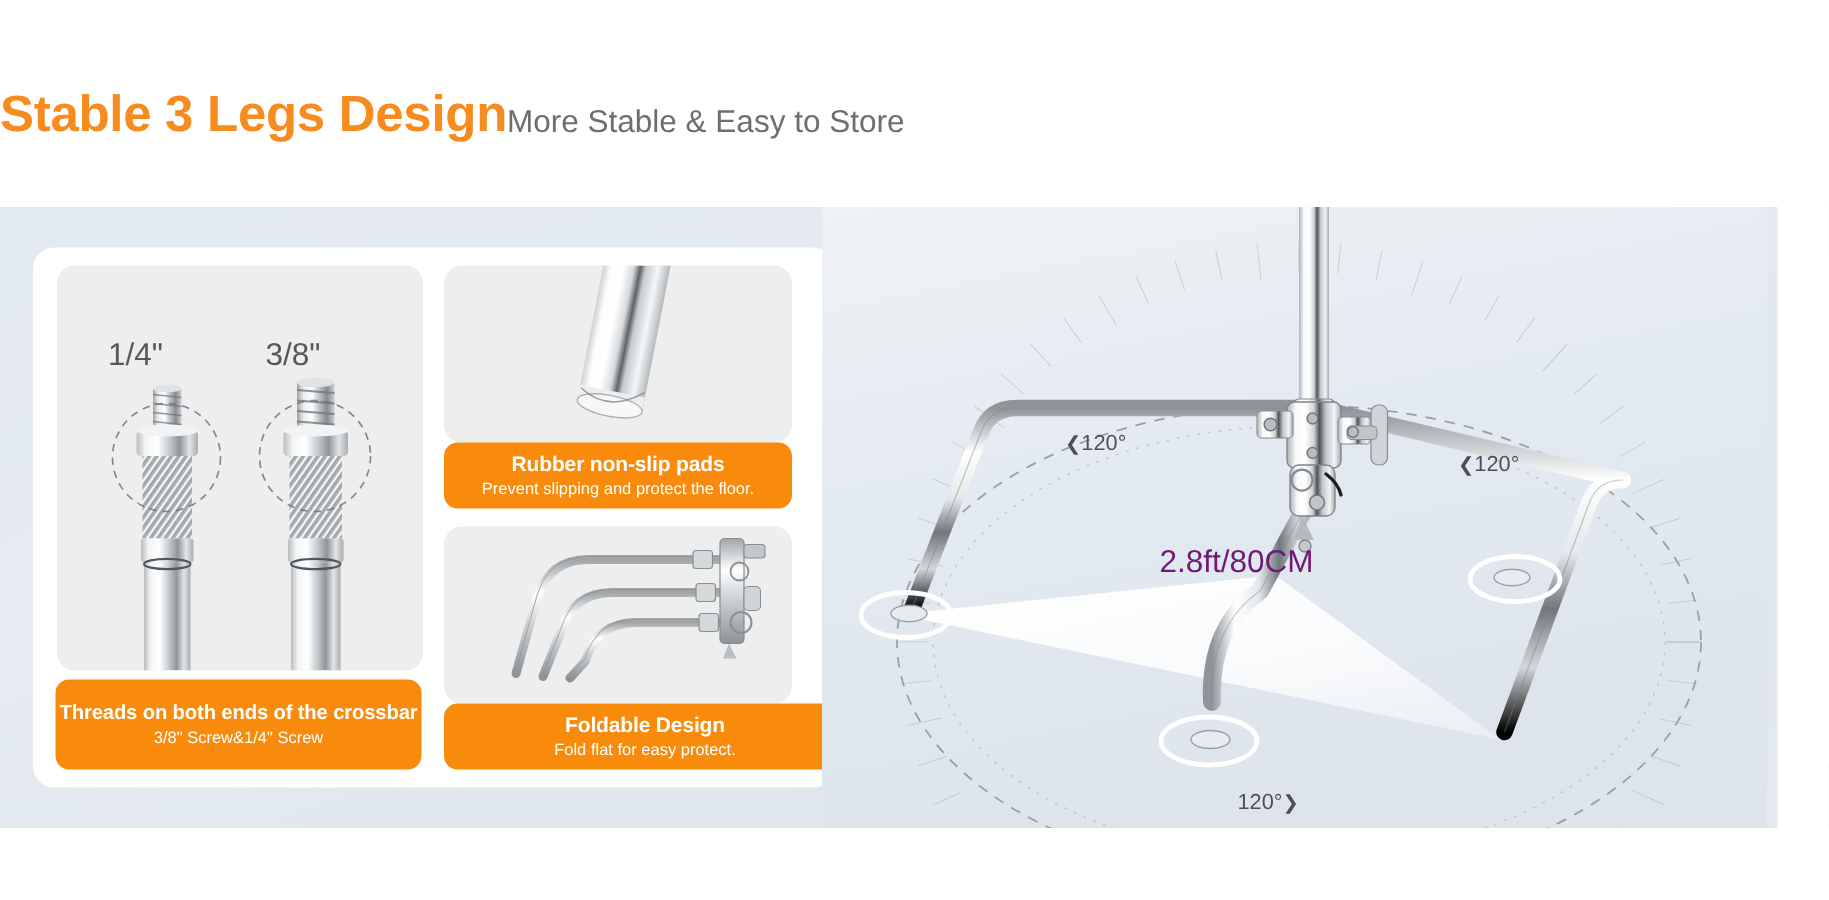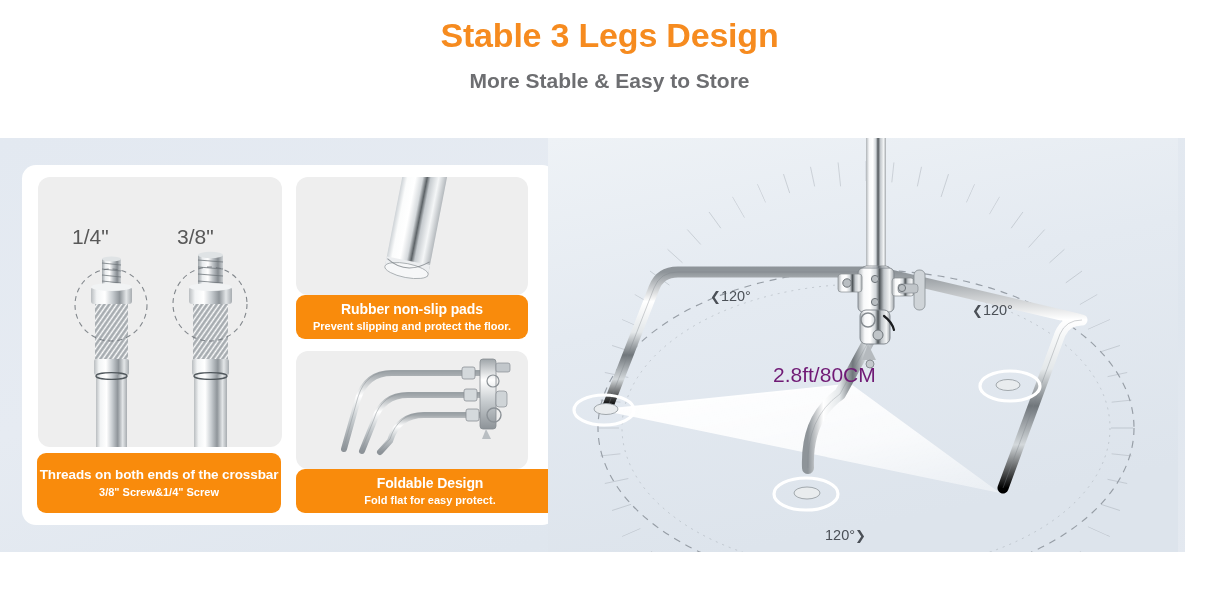--- a/index.html
+++ b/index.html
@@ -6,24 +6,24 @@
   html, body {
     width: 1219px; height: 600px;
     background: #ffffff;
     font-family: "Liberation Sans", "DejaVu Sans", sans-serif;
     overflow: hidden;
   }
   #page { position: relative; width: 1219px; height: 600px; background:#fff; }
 
   
   .header { position:absolute; left:0; top:0; width:1219px; height:138px;
-            display:flex; flex-direction:column; align-items:center; justify-content:flex-start;
+            display:flex; flex-direction:row; align-items:center; justify-content:flex-start;
             padding-top:14px; background:#fff; }
   .title { font-size:34px; font-weight:bold; color:#F68B1F; letter-spacing:-0.2px; line-height:1.25; }
-  .subtitle { font-size:21px; color:#6d6e71; margin-top:12px; font-weight:bold; }
+  .subtitle { font-size:21px; color:#6d6e71; margin-top:12px; font-weight:normal; }
 
   
   .band { position:absolute; left:0; top:138px; width:1219px; height:414px;
           background:linear-gradient(160deg,#e3e9f1 0%, #e6ebf2 35%, #dfe6ee 70%, #e4e9f0 100%); }
 
   
   .white-card { position:absolute; left:22px; top:165px; width:534px; height:360px;
                 background:#ffffff; border-radius:14px; }
   .inner-col-left { position:absolute; left:16px; top:12px; width:244px; height:336px; }
 
@@ -31,21 +31,21 @@
 
   
   .photo-big { width:244px; height:270px; }
   
   .photo-sm { width:232px; height:118px; }
 
   
   .cap { background:#F98B0C; border-radius:9px; color:#fff; text-align:center;
          display:flex; flex-direction:column; align-items:center; justify-content:center; }
   .cap-title { font-weight:bold; font-size:13.5px; line-height:1.18; letter-spacing:-0.1px; }
-  .cap-sub { font-size:11px; margin-top:3px; font-weight:bold; line-height:1.2; }
+  .cap-sub { font-size:11px; margin-top:3px; font-weight:normal; line-height:1.2; }
   .cap-big { width:244px; height:60px; position:absolute; left:15px; top:288px; }
   .cap-sm1 { width:232px; height:44px; position:absolute; left:274px; top:130px; }
   .cap-sm2 { width:268px; height:44px; position:absolute; left:274px; top:304px; }
   .cap-sm .cap-title { font-size:14px; }
 
   
   .screw-label { position:absolute; font-size:21px; color:#585858; font-weight:normal; }
 
   
   .scene { position:absolute; left:548px; top:138px; width:630px; height:414px; overflow:hidden; }

